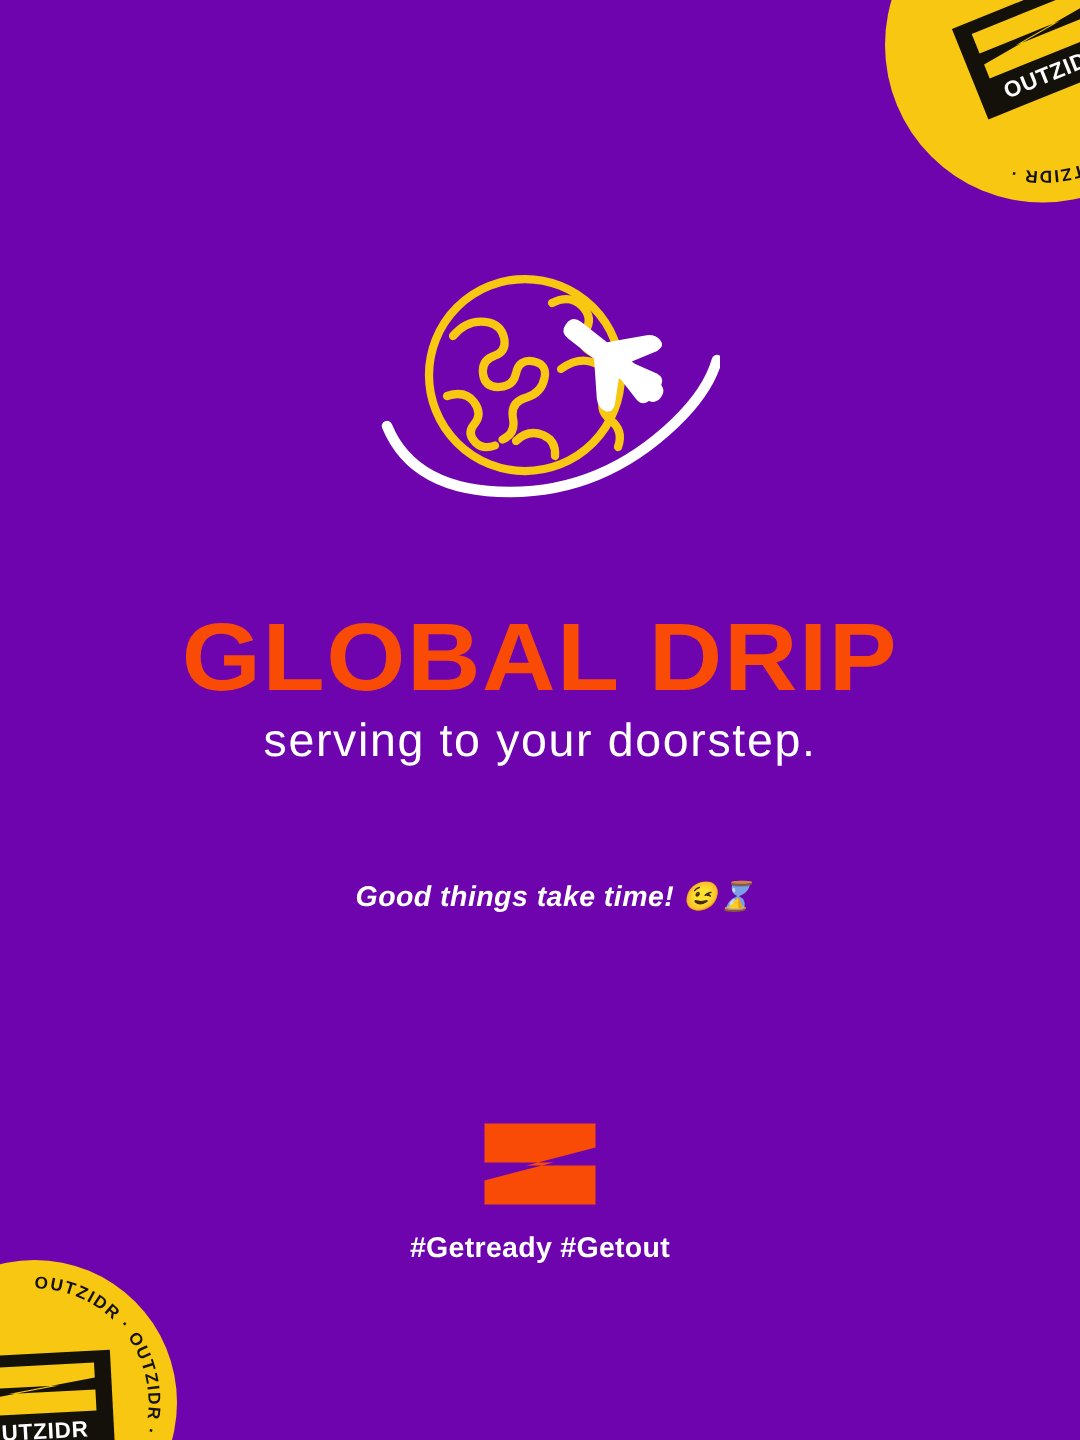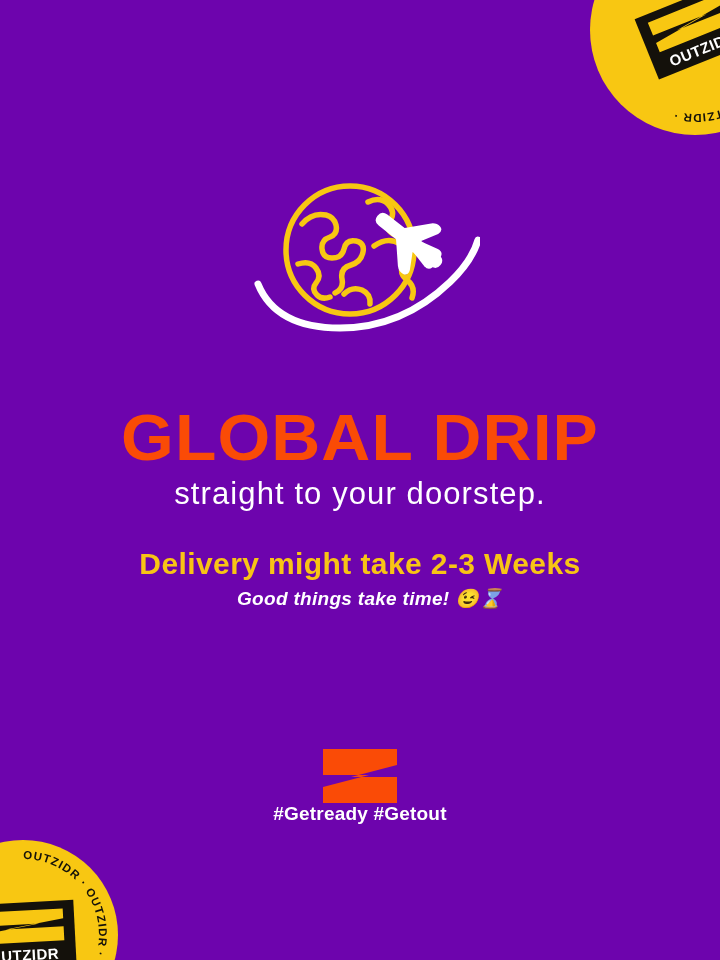--- a/index.html
+++ b/index.html
@@ -152,20 +152,21 @@
     text-align: center;
   }
   #brand-z {
     display: block;
     margin: 0 auto;
     width: 78px;
     height: 56px;
   }
   #hashtags {
     display: block;
+    margin-top: 19px;
     font-size: 19px;
     font-weight: 700;
     color: #ffffff;
     letter-spacing: 0.2px;
     line-height: 1;
   }
 </style>
 </head>
 <body>
 
@@ -211,23 +212,22 @@
         <path d="M6 28 q0 -7 7 -7 l22 0 l18 -20 q4 -4 9 -3 q5 1 3 7 l-9 16 l22 0 q8 0 8 7 q0 7 -8 7 l-22 0 l9 16 q2 6 -3 7 q-5 1 -9 -3 l-18 -20 l-22 0 q-7 0 -7 -7 z"></path>
         <path d="M58 21 l16 -4 q6 -1 7 4 q1 5 -5 7 l-18 4 z"></path>
         <path d="M58 35 l16 4 q6 1 7 -4 q1 -5 -5 -7 l-18 -4 z"></path>
       </g>
     </svg>
   </div>
 
 
   <div class="copy" id="headline">GLOBAL DRIP</div>
 
-  <div class="copy" id="subline">straight to your doorstep.</div>
-
-  <div class="copy" id="eta">Delivery might take 2-3 Weeks</div>
+  <div class="copy" id="subline">serving to your doorstep.</div>
+
 
   <div class="copy" id="reassure">Good things take time! 😉⌛</div>
 
   <div id="footer-lockup">
     <svg id="brand-z" viewBox="0 0 78 56">
       <polygon points="2,1 76,1 76,17 30,29 76,29 76,55 2,55 2,39 48,27 2,27" fill="#fa4b06"></polygon>
     </svg>
     <span id="hashtags">#Getready #Getout</span>
   </div>
 

